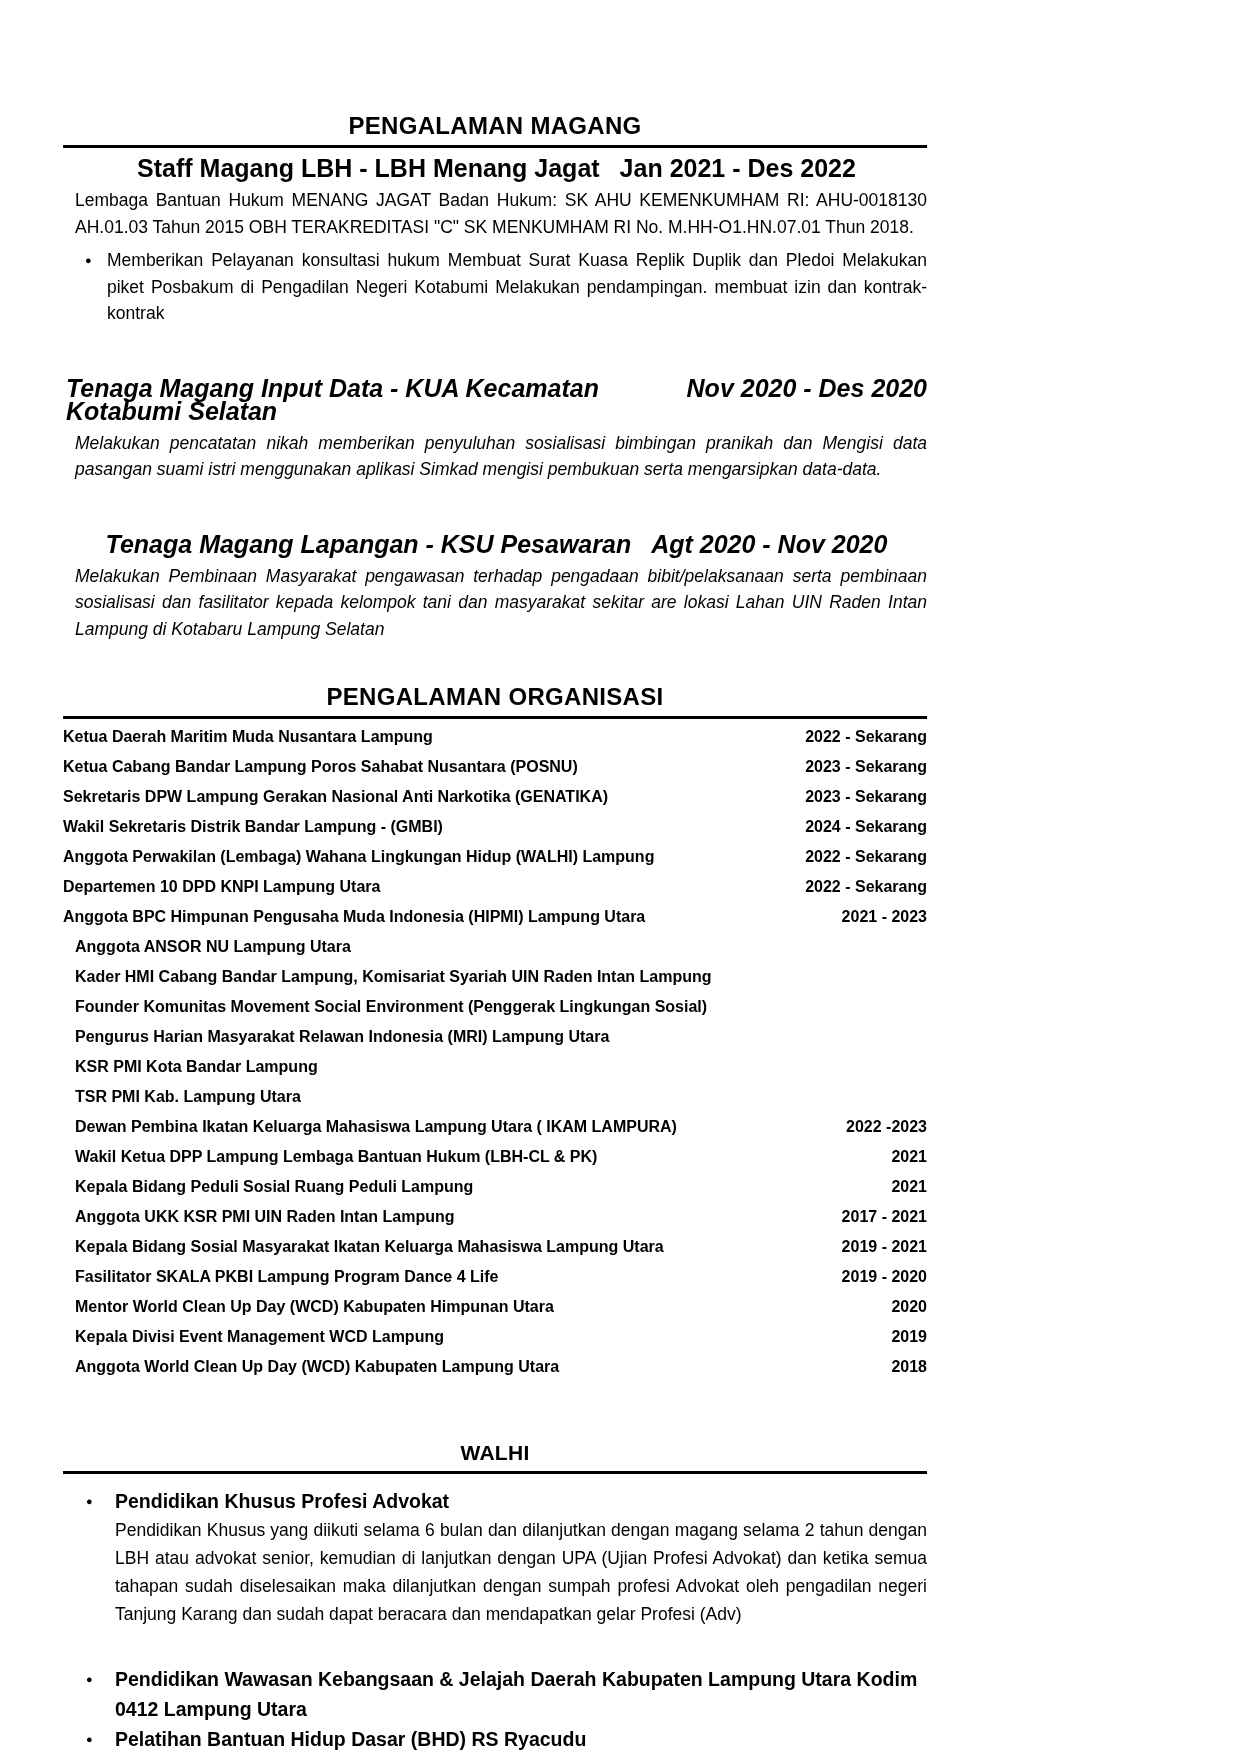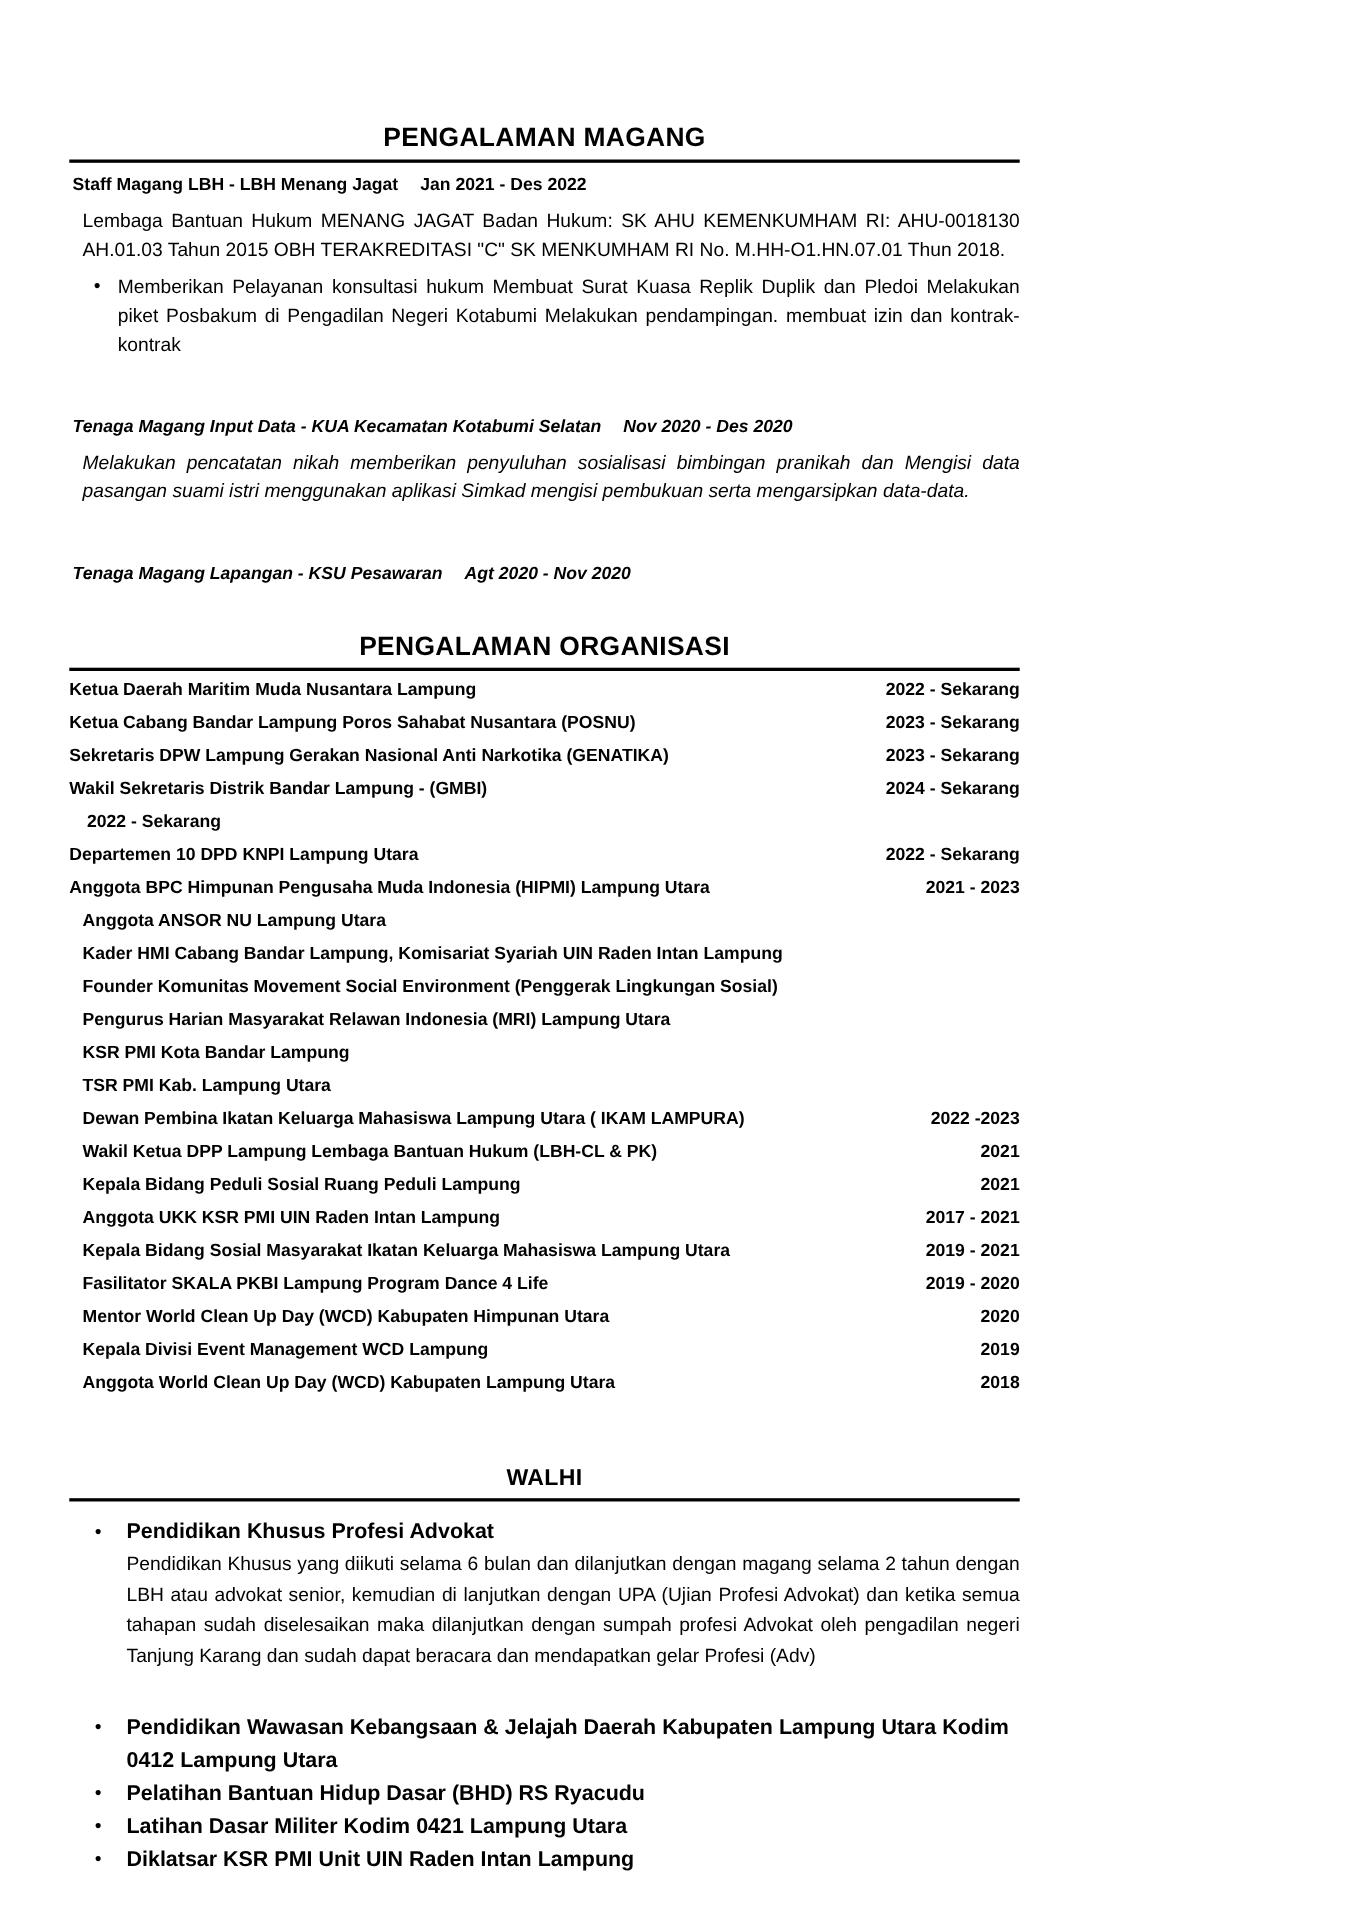--- a/index.html
+++ b/index.html
@@ -27,23 +27,23 @@
   .rule {
     border: none;
     border-top: 3px solid #000;
     margin: 7px 0 0 0;
   }
   
   .entry { margin-top: 9px; }
   .entry + .entry { margin-top: 50px; font-style: italic; }
   .entry-head {
     display: flex;
-    justify-content: flex-start;
+    justify-content: center;
     align-items: baseline;
-    font-size: 16px;
+    font-size: 25px;
     font-weight: bold;
     line-height: 23px;
     padding-left: 3px;
   }
   .entry-head .date { white-space: nowrap; padding-left: 20px; }
   .desc {
     margin: 7px 0 0 0;
     padding-left: 12px;
     font-size: 17.5px;
     line-height: 26.5px;
@@ -129,20 +129,21 @@
     </div>
     <p class="desc">Melakukan pencatatan nikah memberikan penyuluhan sosialisasi bimbingan pranikah dan Mengisi data pasangan suami istri menggunakan aplikasi Simkad mengisi pembukuan serta mengarsipkan data-data.</p>
 
   </div>
 
   <div class="entry">
     <div class="entry-head">
       <span class="role">Tenaga Magang Lapangan - KSU Pesawaran</span>
       <span class="date">Agt 2020 - Nov 2020</span>
     </div>
+    <p class="desc">Melakukan Pembinaan Masyarakat pengawasan terhadap pengadaan bibit/pelaksanaan serta pembinaan sosialisasi dan fasilitator kepada kelompok tani dan masyarakat sekitar are lokasi Lahan UIN Raden Intan Lampung di Kotabaru Lampung Selatan</p>
 
   </div>
 </div>
 
   <h1 class="section-title org-section-title">PENGALAMAN ORGANISASI</h1>
   <hr class="rule">
 
   <div id="org-list" class="org-list">
   <div class="org-row">
     <span class="org-title">Ketua Daerah Maritim Muda Nusantara Lampung</span>
@@ -158,20 +159,21 @@
     <span class="org-title">Sekretaris DPW Lampung Gerakan Nasional Anti Narkotika (GENATIKA)</span>
     <span class="org-date">2023 - Sekarang</span>
   </div>
 
   <div class="org-row">
     <span class="org-title">Wakil Sekretaris Distrik Bandar Lampung - (GMBI)</span>
     <span class="org-date">2024 - Sekarang</span>
   </div>
 
   <div class="org-row">
+    <span class="org-title">Anggota Perwakilan (Lembaga) Wahana Lingkungan Hidup (WALHI) Lampung</span>
     <span class="org-date">2022 - Sekarang</span>
   </div>
 
   <div class="org-row">
     <span class="org-title">Departemen 10 DPD KNPI Lampung Utara</span>
     <span class="org-date">2022 - Sekarang</span>
   </div>
 
   <div class="org-row">
     <span class="org-title">Anggota BPC Himpunan Pengusaha Muda Indonesia (HIPMI) Lampung Utara</span>

